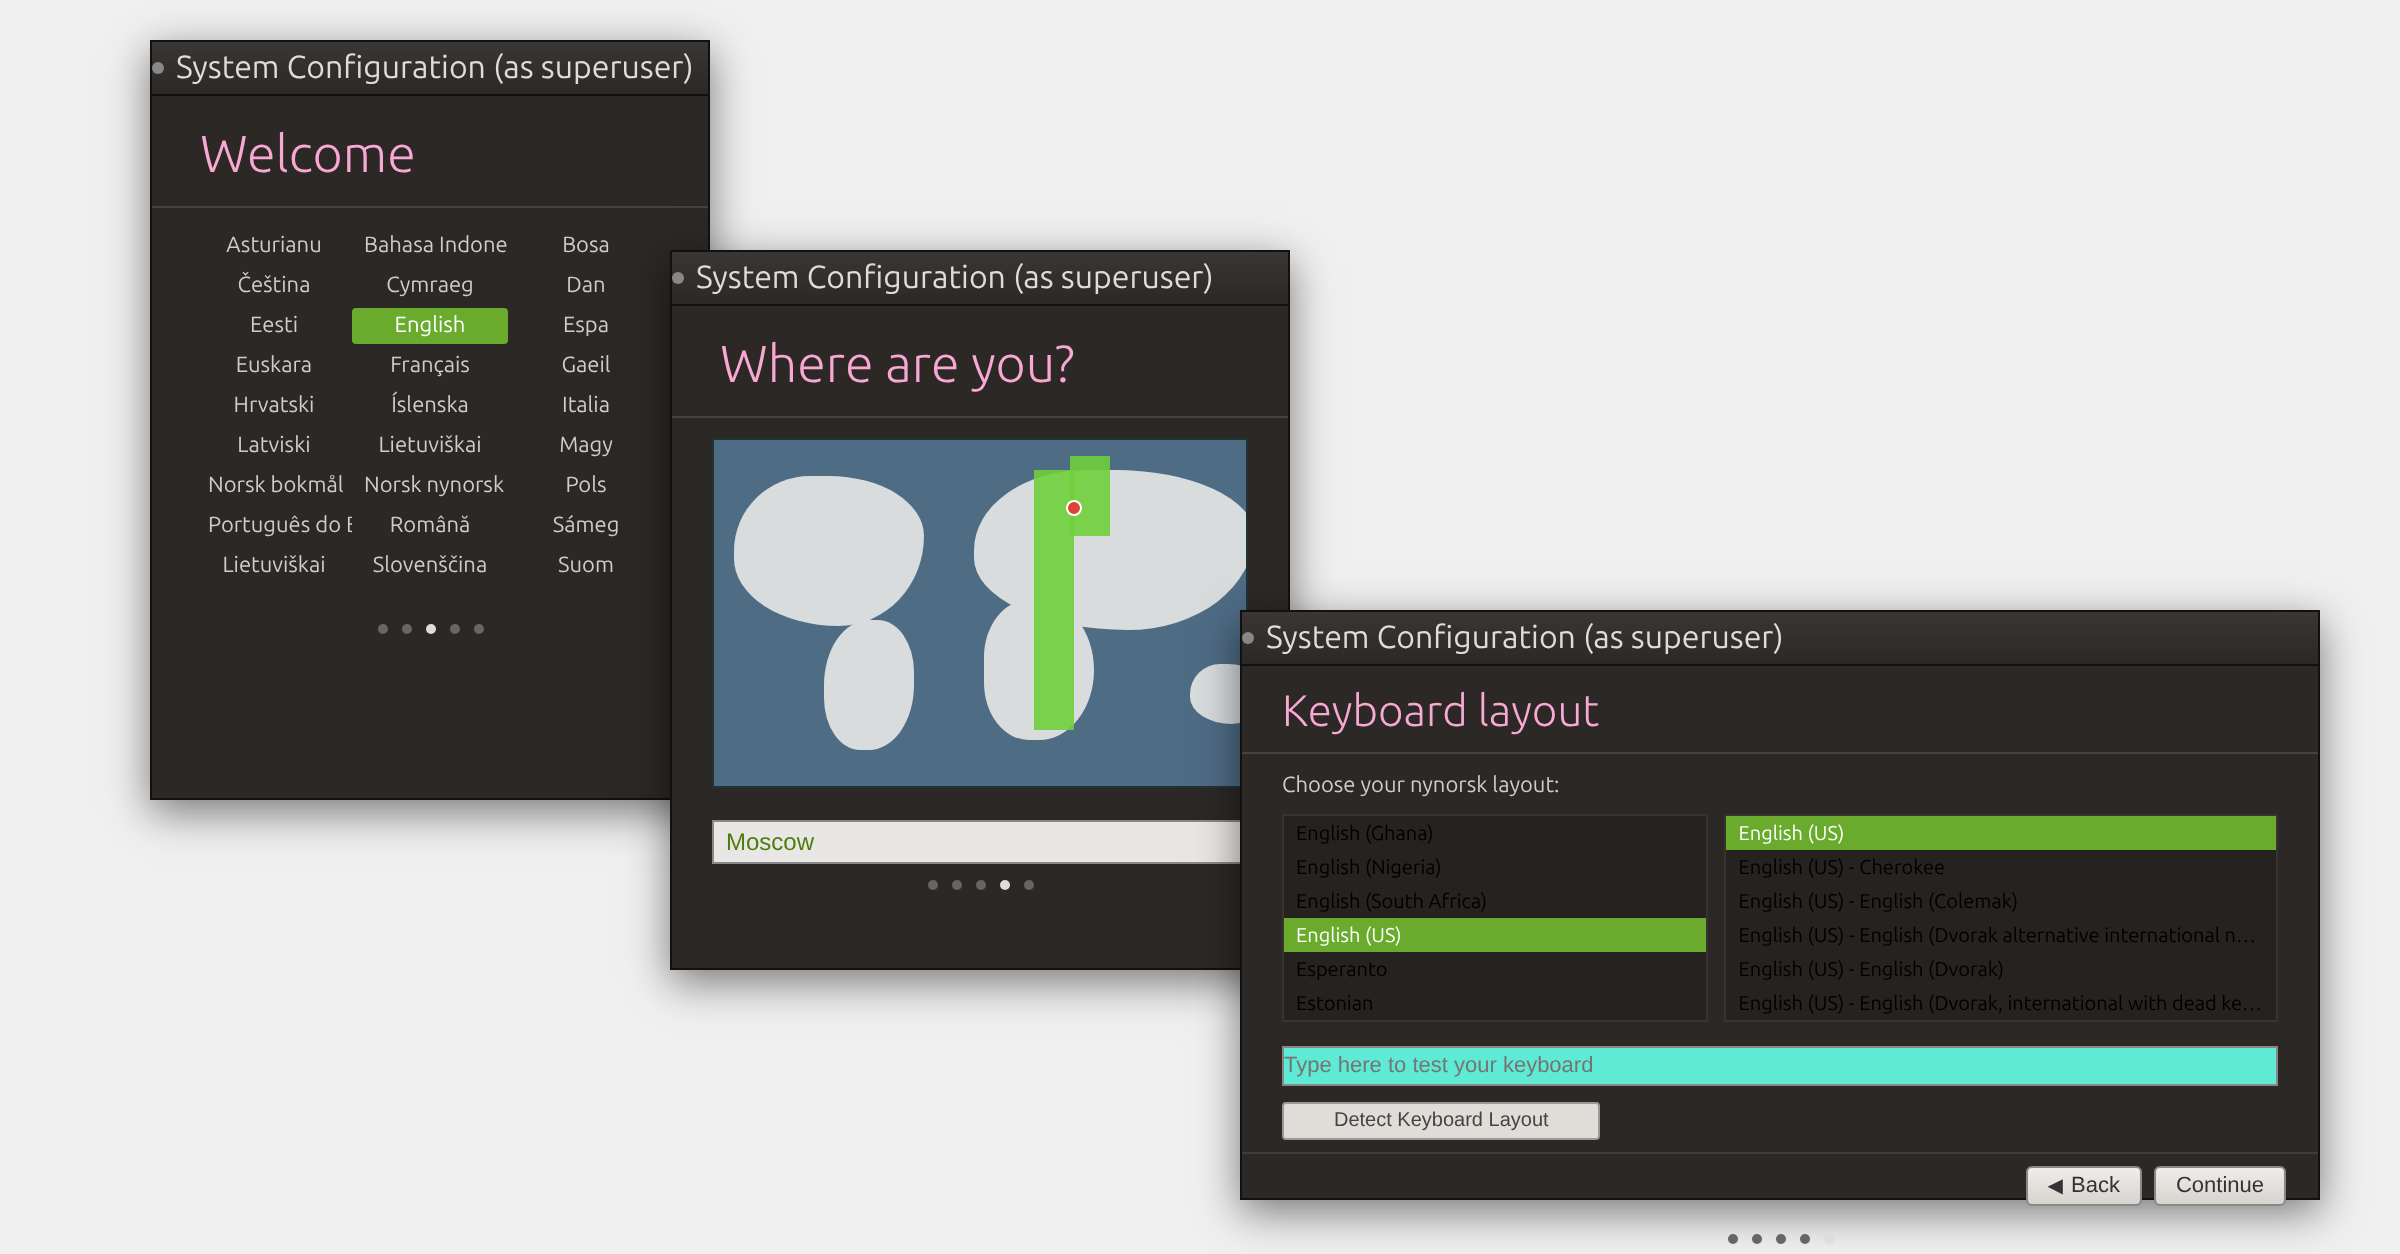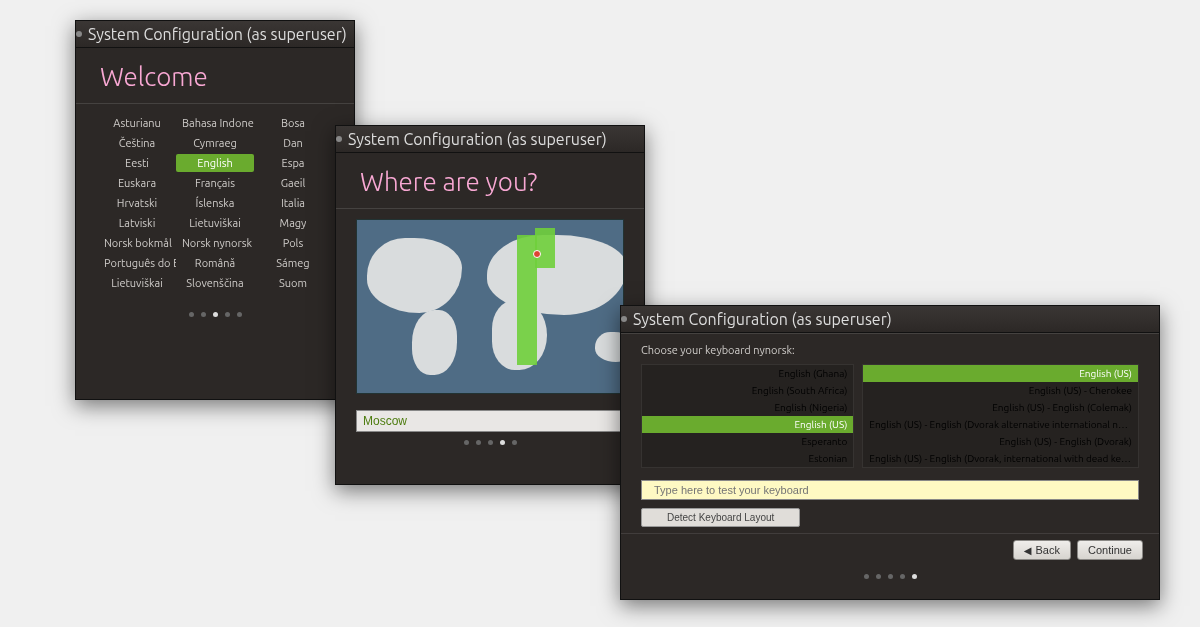--- a/index.html
+++ b/index.html
@@ -95,21 +95,20 @@
     padding: 3px 6px;
     font-size: 12px;
     color: #4d7c0f;
   }
   
   #win-kbd { top: 305px; left: 620px; width: 540px; height: 295px; }
   .kbd-cols {
     display: flex;
     gap: 8px;
     margin: 4px 20px 8px;
-    text-align: right;
   }
   .kbd-col {
     flex: 1;
     font-size: 10px;
     line-height: 1.5;
     max-height: 115px;
     overflow: hidden;
     border: 1px solid rgba(255,255,255,0.08);
     background: rgba(0,0,0,0.15);
   }
@@ -120,23 +119,23 @@
     text-overflow: ellipsis;
     cursor: pointer;
   }
   .kbd-col .row.selected {
     background: #6aab2e;
     color: #fff;
   }
   .test-input {
     margin: 4px 20px 6px;
     width: calc(100% - 40px);
-    background: #fef9c3;
+    background: #5eead4;
     border: 1px solid #888;
-    padding: 3px 12px;
+    padding: 3px 0;
     font-size: 11px;
     color: #777;
   }
   .detect-btn {
     margin: 0 0 6px 20px;
     font-size: 10px;
     padding: 3px 25px;
     background: #e0ddd9;
     border: 1px solid #999;
     border-radius: 2px;
@@ -259,27 +258,28 @@
       <div class="pd active"></div>
       <div class="pd"></div>
     </div>
 </div>
 
 <div class="window" id="win-kbd">
   <div class="titlebar">
     <span class="dot"></span>
     <span>System Configuration (as superuser)</span>
   </div>
+  <div class="heading" style="font-size:22px;padding:10px 20px 8px;">Keyboard layout</div>
   <hr class="sep">
-  <div class="subhead">Choose your keyboard nynorsk:</div>
+  <div class="subhead">Choose your nynorsk layout:</div>
   <div class="kbd-cols">
     <div class="kbd-col" id="kbd-left">
         <div class="row">English (Ghana)</div>
+        <div class="row">English (Nigeria)</div>
         <div class="row">English (South Africa)</div>
-        <div class="row">English (Nigeria)</div>
         <div class="row selected">English (US)</div>
         <div class="row">Esperanto</div>
         <div class="row">Estonian</div>
       </div>
     <div class="kbd-col" id="kbd-right" style="flex:1.3">
         <div class="row selected">English (US)</div>
         <div class="row">English (US) - Cherokee</div>
         <div class="row">English (US) - English (Colemak)</div>
         <div class="row">English (US) - English (Dvorak alternative international no dead keys)</div>
         <div class="row">English (US) - English (Dvorak)</div>

